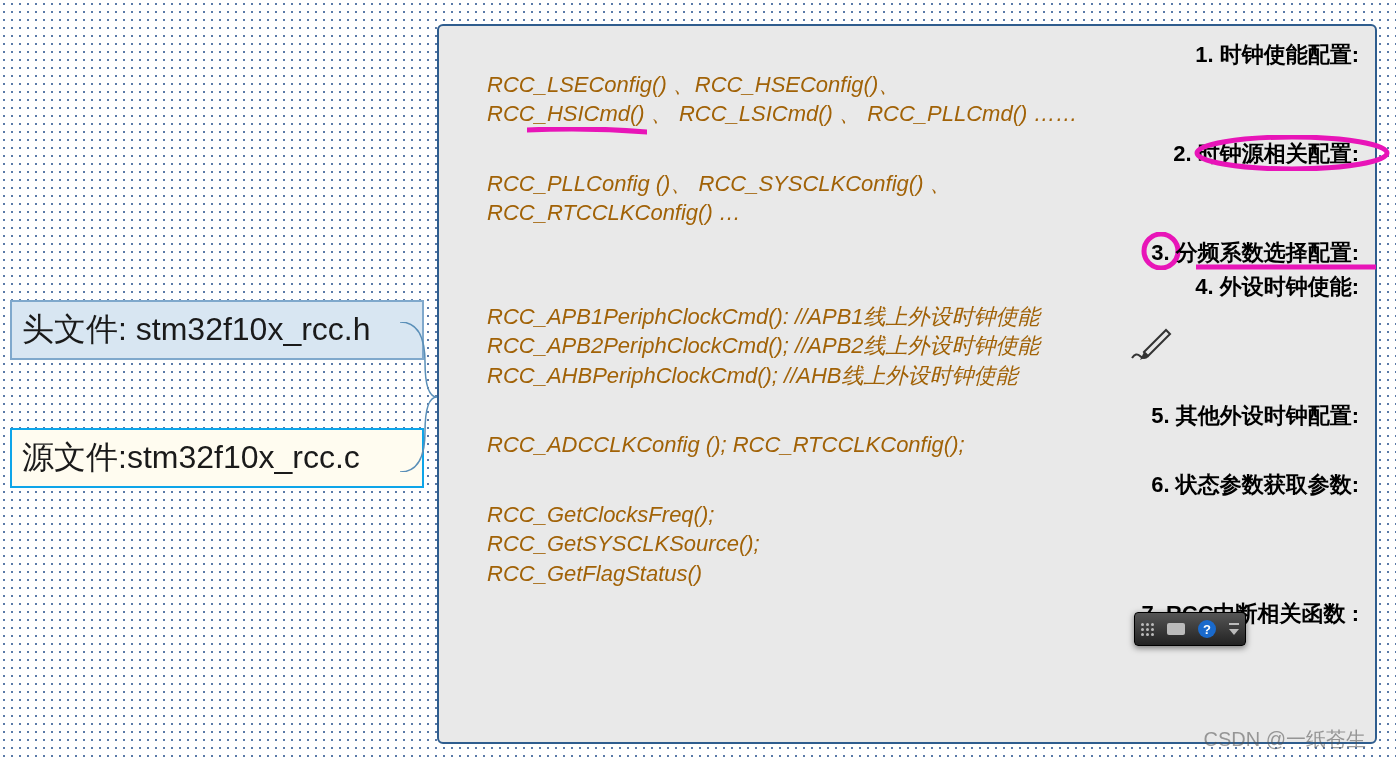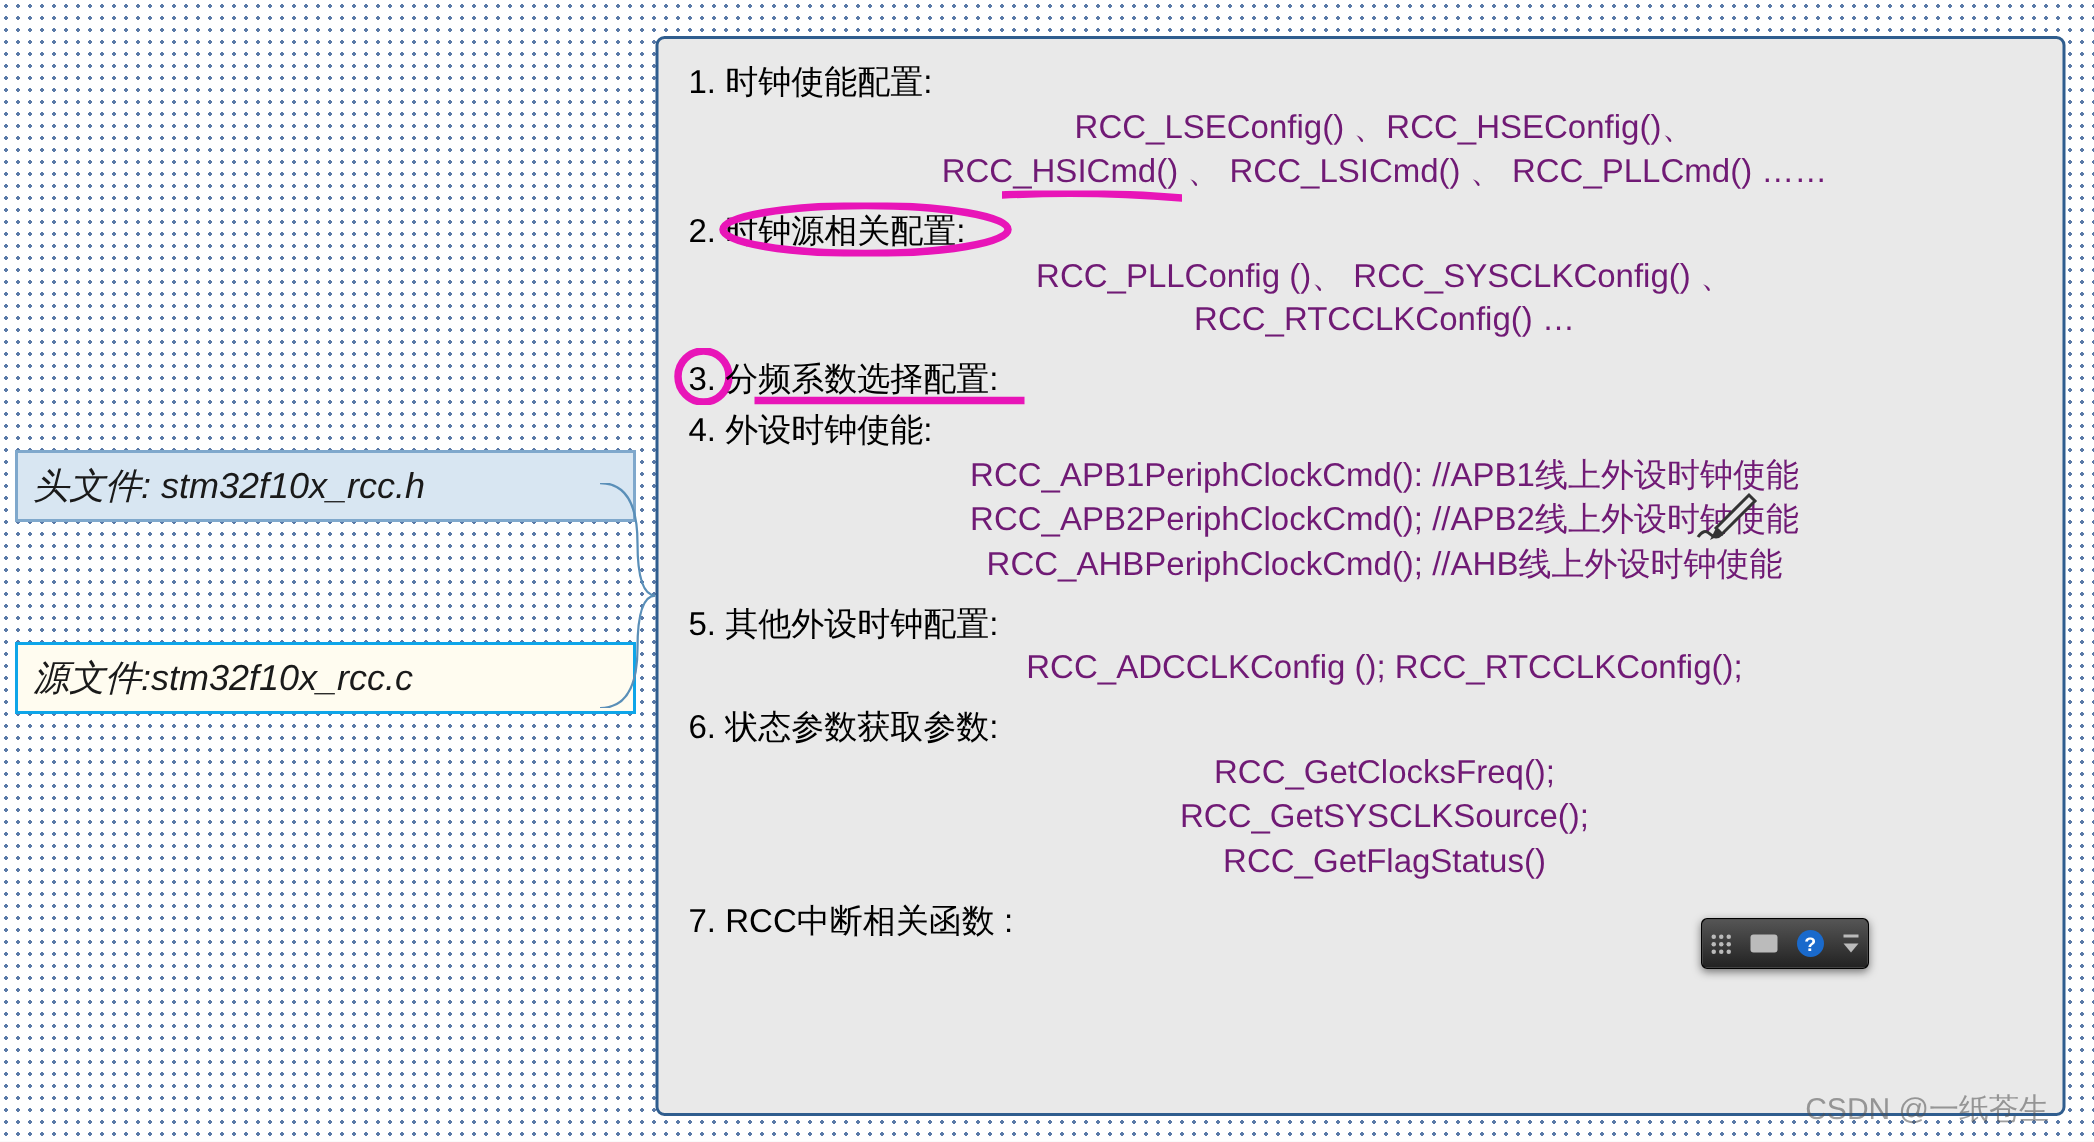--- a/index.html
+++ b/index.html
@@ -4,33 +4,33 @@
 <style>
   html,body{margin:0;padding:0;width:1396px;height:761px;overflow:hidden;font-family:"Microsoft YaHei","SimSun",sans-serif;}
   .bg{
     position:absolute;inset:0;
     background-color:#fff;
     background-image:radial-gradient(#5a7aa8 1.2px,transparent 1.2px);
     background-size:8px 8px;
   }
   .file-box{
     position:absolute;left:10px;width:390px;
-    padding:6px 10px;font-size:24px;font-style:italic;font-weight:500;
+    padding:6px 10px;font-size:32px;font-weight:500;
     color:#1a1a1a;
   }
   .fb1{top:300px;background:#d8e6f2;border:2px solid #7fa8cc;}
   .fb2{top:428px;background:#fffcf0;border:2px solid #0ea5e9;}
   .content-panel{
     position:absolute;left:437px;top:24px;width:940px;height:720px;
     background:#e9e9e9;border:2px solid #2f5d8e;border-radius:6px;
     padding:10px 16px 10px 20px;box-sizing:border-box;
     font-size:22px;line-height:1.35;color:#000;
   }
-  .sec-title{font-weight:400;color:#000;margin-top:4px;}
-  .sec-body{color:#701a75;margin-left:28px;margin-bottom:10px;text-align:center;}
+  .sec-title{font-weight:700;color:#000;margin-top:4px;text-align:right;}
+  .sec-body{color:#a16207;font-style:italic;margin-left:28px;margin-bottom:10px;}
   .hl-circle{position:relative;display:inline-block;}
   .hl-underline{position:relative;display:inline-block;}
   .ann{position:absolute;pointer-events:none;}
   .floating-bar{
     position:absolute;right:150px;bottom:115px;width:110px;height:32px;
     background:linear-gradient(#555,#222);border:1px solid #000;border-radius:4px;
     display:flex;align-items:center;justify-content:space-around;
     box-shadow:0 2px 6px rgba(0,0,0,.5);
   }
   .fb-dots{display:grid;grid-template-columns:repeat(3,3px);grid-template-rows:repeat(3,3px);gap:2px;}

